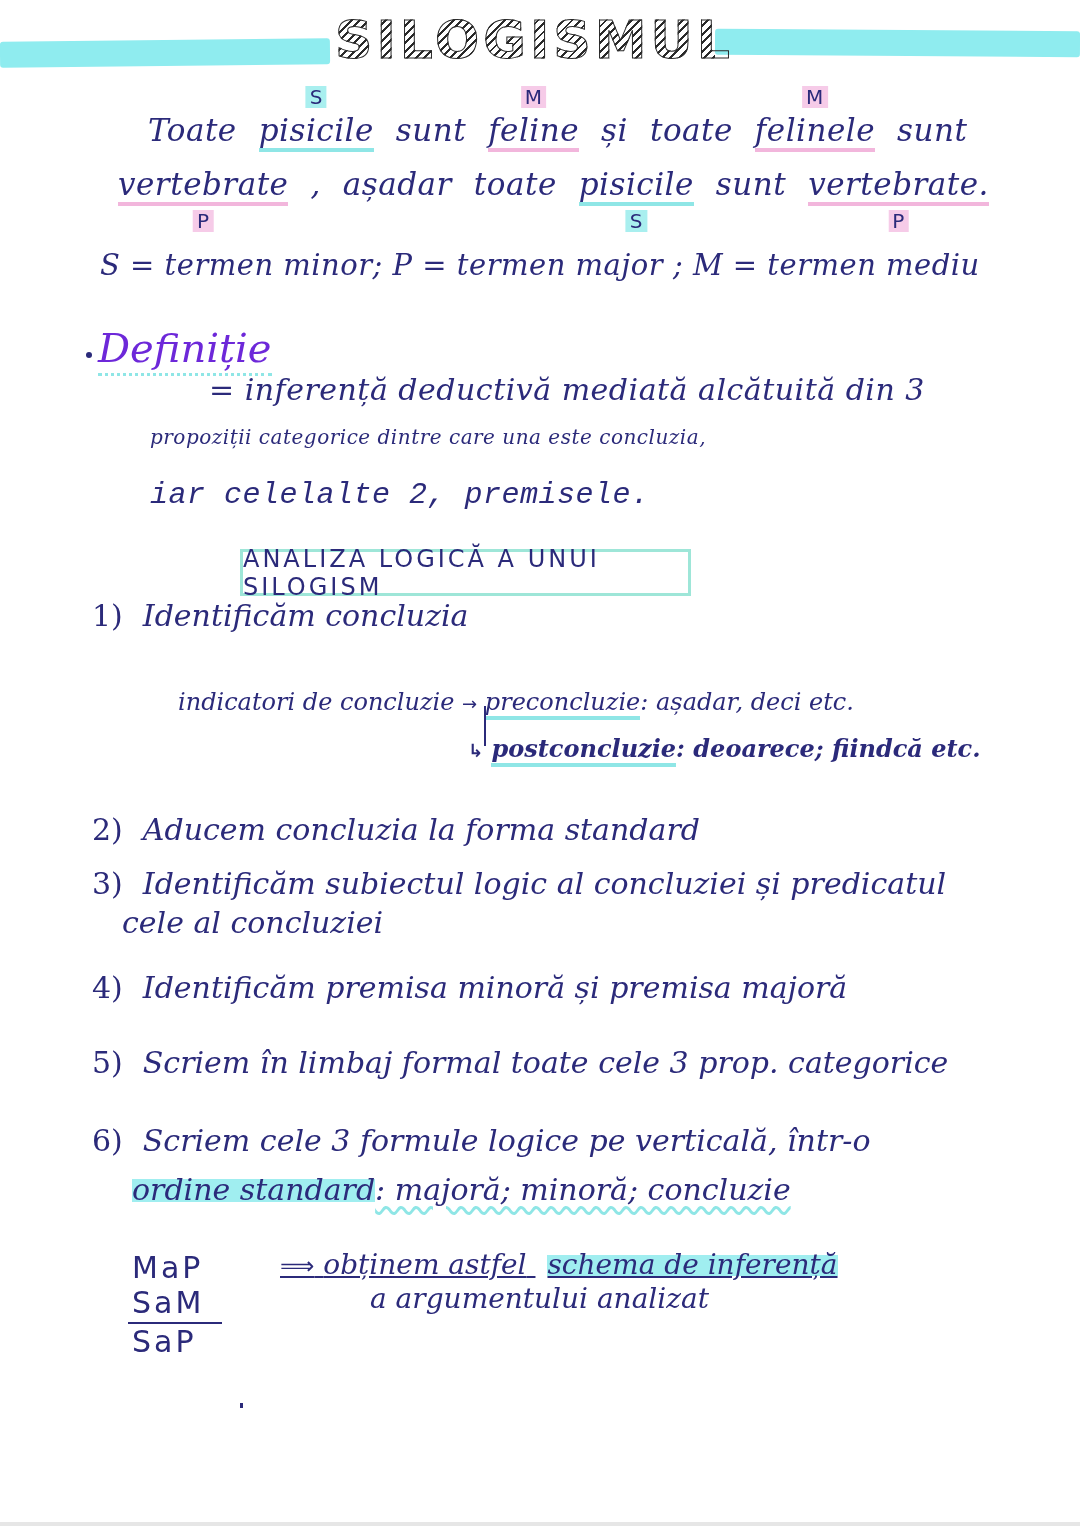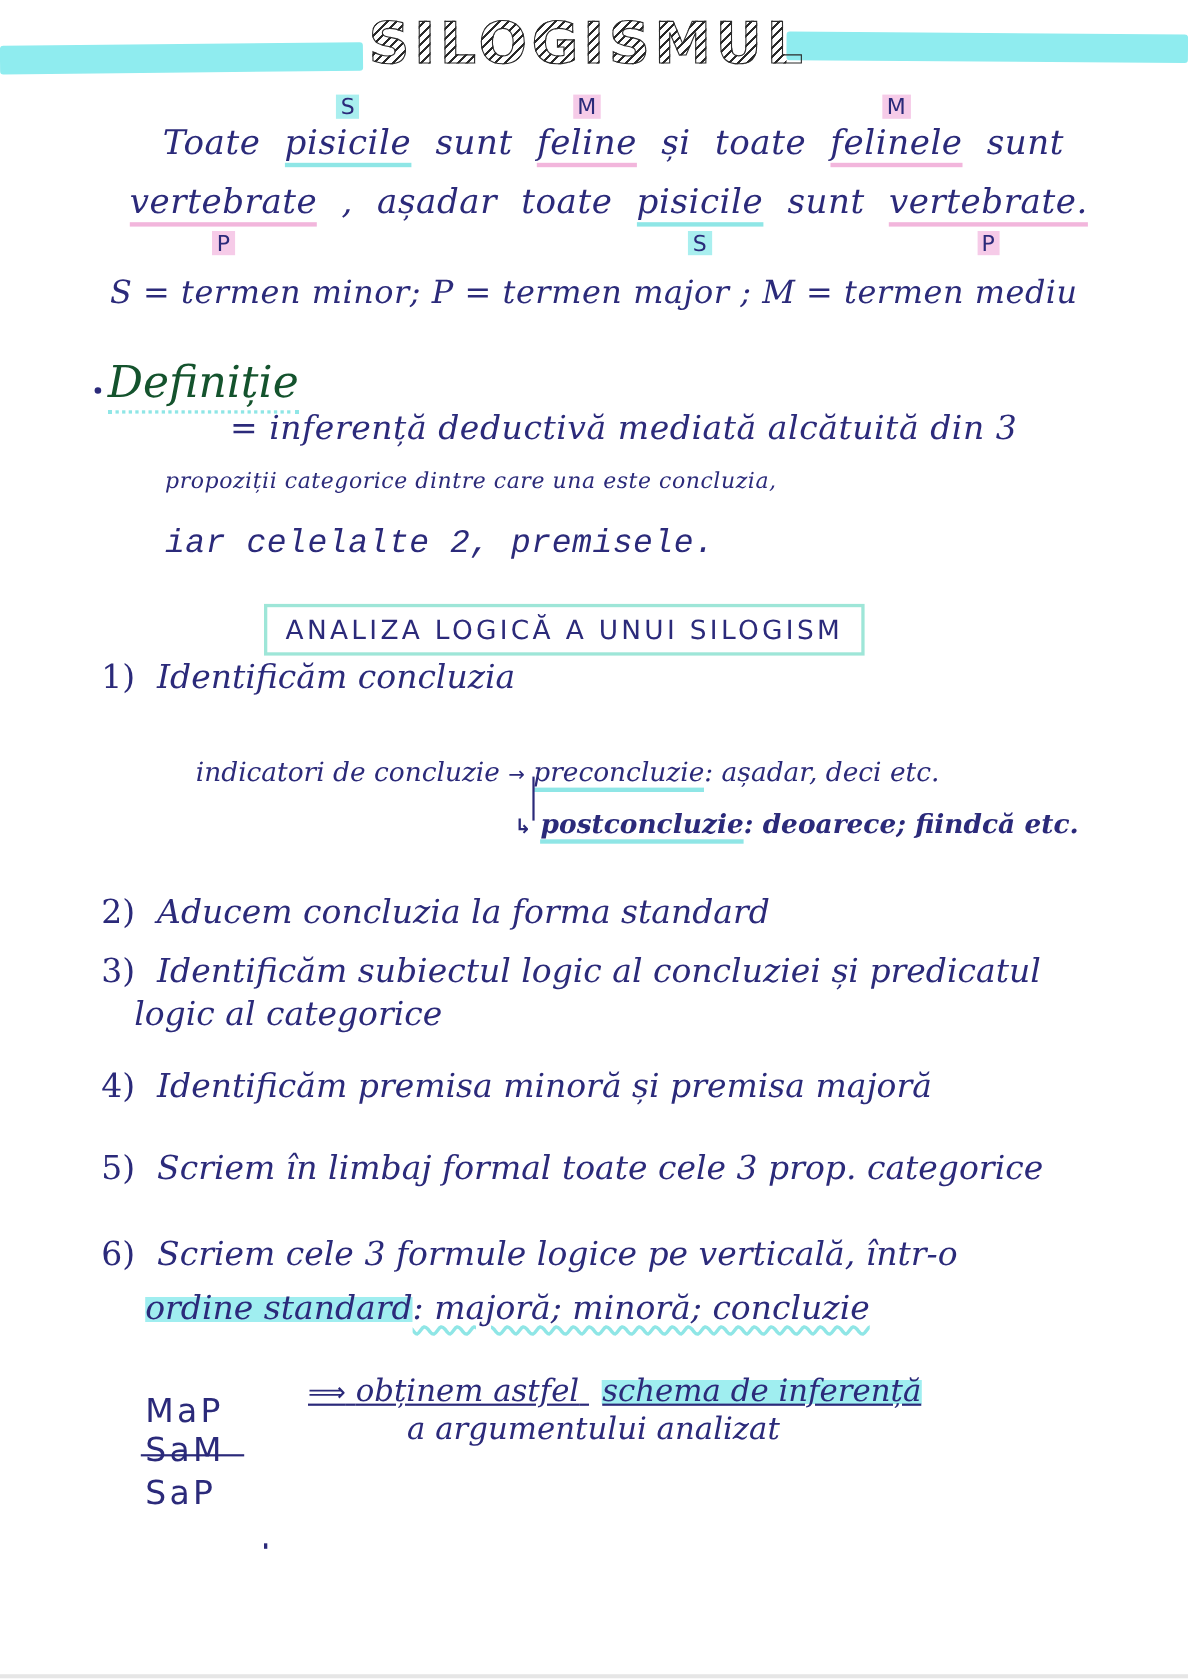--- a/index.html
+++ b/index.html
@@ -23,40 +23,40 @@
   .u-cyan { border-bottom: 4px solid #8fe6e6; }
   .u-pink { border-bottom: 4px solid #f2b6dc; }
   .term-tag { position: absolute; left: 50%; transform: translateX(-50%); font-family: "DejaVu Sans", sans-serif;
               font-style: normal; font-size: 20px; padding: 0 4px; line-height: 22px; color: #2b2a7a; }
   .term-tag.top { top: -26px; }
   .term-tag.bottom { bottom: -30px; }
   .tag-cyan { background: #a9efef; }
   .tag-pink { background: #f6cbe8; }
 
   .bullet { position: absolute; left: 86px; top: 352px; width: 6px; height: 6px; border-radius: 50%; background: #2b2a7a; }
-  .heading-def { position: absolute; left: 98px; top: 325px; font-size: 40px; font-style: italic; color: #14532d;
+  .heading-def { position: absolute; left: 98px; top: 325px; font-size: 40px; font-style: italic; color: #6d28d9;
                  border-bottom: 3px dotted #8fe6e6; padding-bottom: 2px; }
 
-  .box { position: absolute; left: 240px; top: 549px; width: 546px; height: 47px; border: 3px solid #9ee6d8;
+  .box { position: absolute; left: 240px; top: 549px; width: 451px; height: 47px; border: 3px solid #9ee6d8;
          display: flex; align-items: center; justify-content: center;
          font-family: "DejaVu Sans", sans-serif; font-size: 24px; letter-spacing: 3px; color: #2b2a7a; }
 
   .num { display: inline-block; position: relative; margin-right: 20px; font-style: normal; }
   .num::before { content: ""; position: absolute; left: -6px; top: 2px; width: 28px; height: 30px;
                  background: #a9efef; transform: rotate(-35deg); z-index: -1; border-radius: 3px; }
   .step { position: absolute; font-size: 30px; white-space: nowrap; }
 
   .hl-cyan { background: linear-gradient(transparent 20%, #a0eef0 20%, #a0eef0 85%, transparent 85%); margin-left: 12px; }
   .wavy { text-decoration: underline wavy #8fe6e6; text-underline-offset: 6px; }
 
   .arrow { font-style: normal; font-family: "DejaVu Sans", sans-serif; font-size: 18px; }
   .branch { position: absolute; left: 484px; top: 706px; width: 2px; height: 40px; background: #2b2a7a; }
 
   .formula { position: absolute; left: 132px; font-family: "DejaVu Sans", sans-serif; font-size: 30px;
-             letter-spacing: 3px; color: #2b2a7a; font-style: normal; margin-top: 16px; }
+             letter-spacing: 3px; color: #2b2a7a; font-style: normal; }
   .formula-bar { position: absolute; left: 128px; top: 1322px; width: 94px; height: 2px; background: #2b2a7a; }
 
   .dot-stray { position: absolute; left: 240px; top: 1403px; width: 3px; height: 5px; background: #2b2a7a; }
   .page-edge { position: absolute; left: 0; bottom: 0; width: 1080px; height: 4px; background: #e6e6e6; }
 </style>
 </head>
 <body>
 
 <div class="title-band left"></div>
 <div class="title-band right"></div>
@@ -91,21 +91,21 @@
   <span class="arrow">↳</span>
   <span class="u-cyan">postconcluzie</span><span>: deoarece; fiindcă etc.</span>
 </div>
 
 <div class="step ink" style="left:92px; top:812px;">
   <span class="num">2)</span><span>Aducem concluzia la forma standard</span>
 </div>
 <div class="step ink" style="left:92px; top:866px;">
   <span class="num">3)</span><span>Identificăm subiectul logic al concluziei și predicatul</span>
 </div>
-<div class="step ink" style="left:122px; top:905px;">logic al categorice</div>
+<div class="step ink" style="left:122px; top:905px;">cele al concluziei</div>
 
 <div class="step ink" style="left:92px; top:970px;">
   <span class="num">4)</span><span>Identificăm premisa minoră și premisa majoră</span>
 </div>
 <div class="step ink" style="left:92px; top:1045px;">
   <span class="num">5)</span><span>Scriem în limbaj formal toate cele 3 prop. categorice</span>
 </div>
 <div class="step ink" style="left:92px; top:1123px;">
   <span class="num">6)</span><span>Scriem cele 3 formule logice pe verticală, într-o</span>
 </div>

